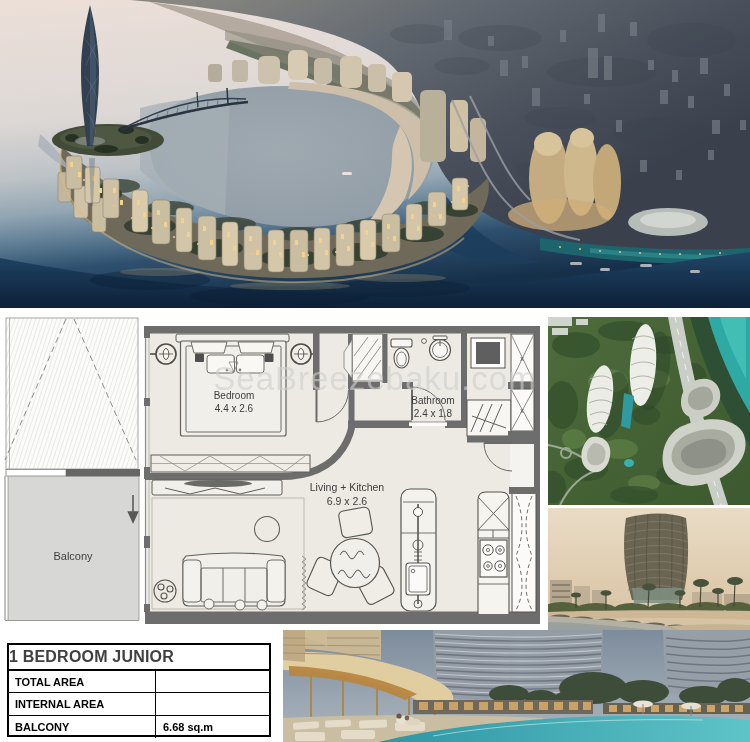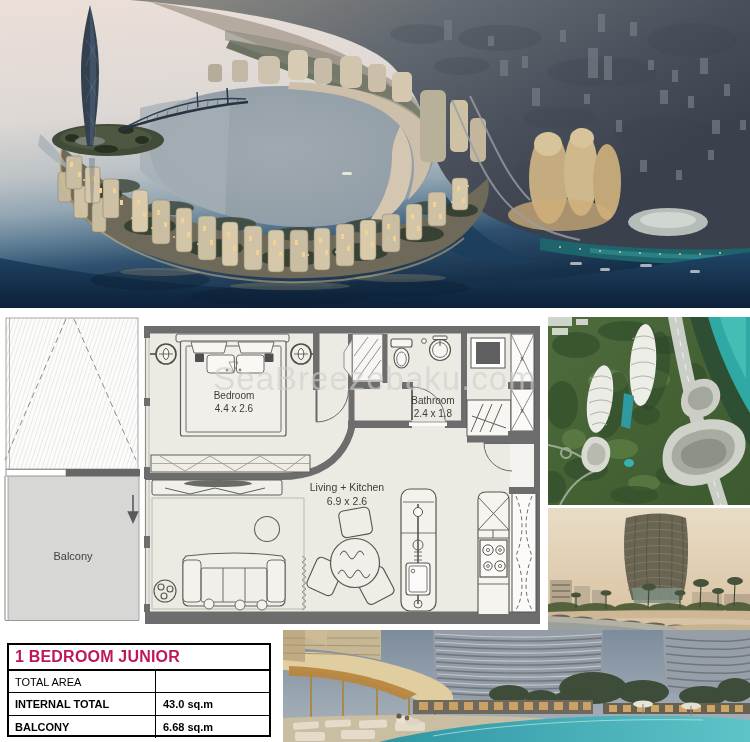--- a/index.html
+++ b/index.html
@@ -782,29 +782,28 @@
       <ellipse cx="128" cy="119" rx="10" ry="2.5"></ellipse>
 </g>
 
 <path d="M0,108 C40,110 80,113 120,118 L130,122 L0,122 Z" fill="#b3b1a4"></path>
 <path d="M0,114 C36,115 70,118 100,122 L0,122 Z" fill="#9aa09c"></path>
 <path d="M120,118 C150,116 180,116 202,117 L202,122 L130,122 Z" fill="#c6b392"></path>
 </svg>
 
 <div class="abs" style="left:7px;top:643px;width:260px;height:90px;border:2px solid #000;background:#fff">
 
-<div style="height:24px;border-bottom:2px solid #000;font-size:16px;font-weight:bold;color:#be185d;padding-left:6px;display:flex;align-items:center;letter-spacing:0.2px">1 BEDROOM JUNIOR</div>
-
-<div style="height:21px;border-bottom:1.5px solid #000;display:flex;font-size:11px;font-weight:normal;color:#000">
+<div style="height:24px;border-bottom:2px solid #000;font-size:16px;font-weight:bold;color:#404040;display:flex;align-items:center;letter-spacing:0.2px">1 BEDROOM JUNIOR</div>
+
+<div style="height:21px;border-bottom:1.5px solid #000;display:flex;font-size:11px;font-weight:bold;color:#000">
 <div style="width:140px;border-right:1.5px solid #000;display:flex;align-items:center;padding-left:6px">TOTAL AREA</div>
 </div>
 
 <div style="height:21.5px;border-bottom:1.5px solid #000;display:flex;font-size:11px;font-weight:bold;color:#000">
-<div style="width:140px;border-right:1.5px solid #000;display:flex;align-items:center;padding-left:6px">INTERNAL TOTAL</div>
-<div style="flex:1;display:flex;align-items:center;padding-left:7px">43.0 sq.m</div>
+<div style="width:140px;border-right:1.5px solid #000;display:flex;align-items:center;padding-left:6px">INTERNAL AREA</div>
 </div>
 
 <div style="height:22px;display:flex;font-size:11px;font-weight:bold;color:#000">
 <div style="width:140px;border-right:1.5px solid #000;display:flex;align-items:center;padding-left:6px">BALCONY</div>
 <div style="flex:1;display:flex;align-items:center;padding-left:7px">6.68 sq.m</div>
 </div>
 </div>
 
 <svg class="abs" style="left:283px;top:630px" width="467" height="112" viewBox="0 0 467 112">
 <defs>

